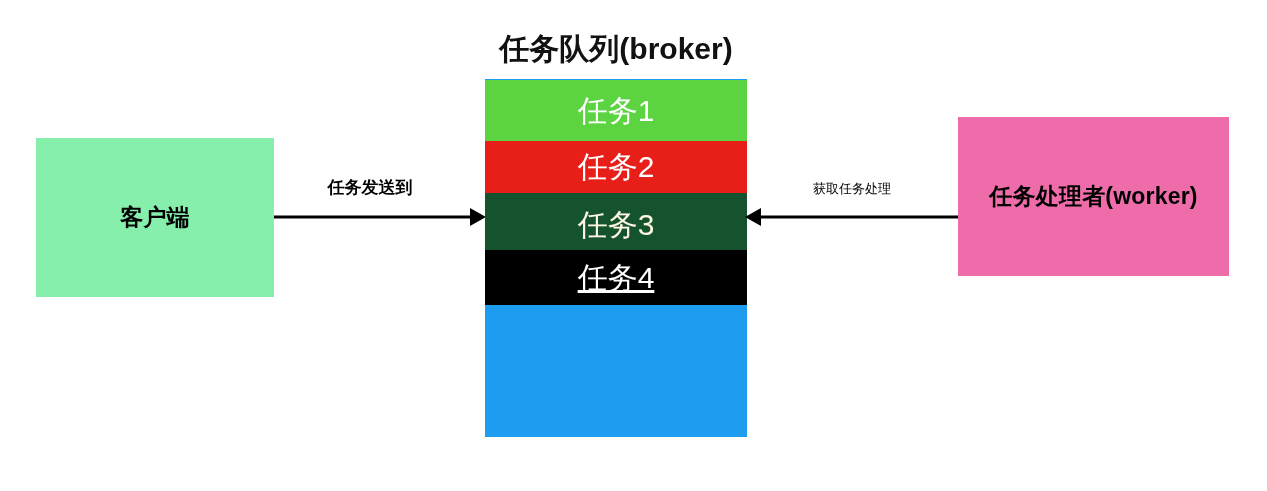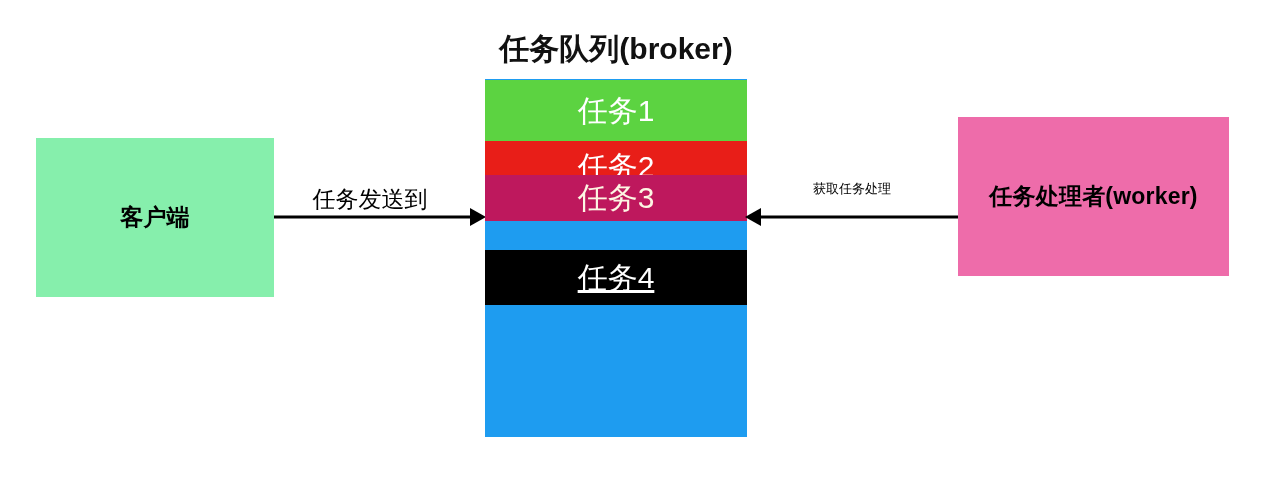--- a/index.html
+++ b/index.html
@@ -96,24 +96,24 @@
   
   .arrow-wrap { position: absolute; }
   .arrow-label {
     position: absolute;
     white-space: nowrap;
     color: #000000;
     text-align: center;
   }
   #arrow-send-label {
     left: 300px;
-    top: 184px;
+    top: 176px;
     width: 140px;
-    font-size: 23px;
-    font-weight: normal;
+    font-size: 17px;
+    font-weight: bold;
   }
   #arrow-fetch-label {
     left: 772px;
     top: 180px;
     width: 160px;
     font-size: 13px;
     font-weight: normal;
   }
   #arrow-send {
     left: 274px;
@@ -143,21 +143,21 @@
 
   <div id="broker-title">任务队列(broker)</div>
 
   <div id="broker-stack">
     <div class="queue-slot" style="top:1px;height:61px;background:#5CD341;">
       <span class="queue-label" style="color:#FFFFFF;">任务1</span>
     </div>
     <div class="queue-slot" style="top:62px;height:52px;background:#E81E18;">
       <span class="queue-label" style="color:#FFFFFF;">任务2</span>
     </div>
-    <div class="queue-slot" style="top:96px;height:46px;background:#be185d;">
+    <div class="queue-slot" style="top:114px;height:64px;background:#14532d;">
       <span class="queue-label" style="color:#FDF6E3;">任务3</span>
     </div>
     <div class="queue-slot" style="top:171px;height:55px;background:#000000;">
       <span class="queue-label" style="color:#FFFFFF;text-decoration:underline;">任务4</span>
     </div>
     <div class="queue-slot" style="top:226px;height:132px;background:#1E9CF0;">
       <span class="queue-label" style="color:#FFFFFF;"></span>
     </div>
   </div>
 

